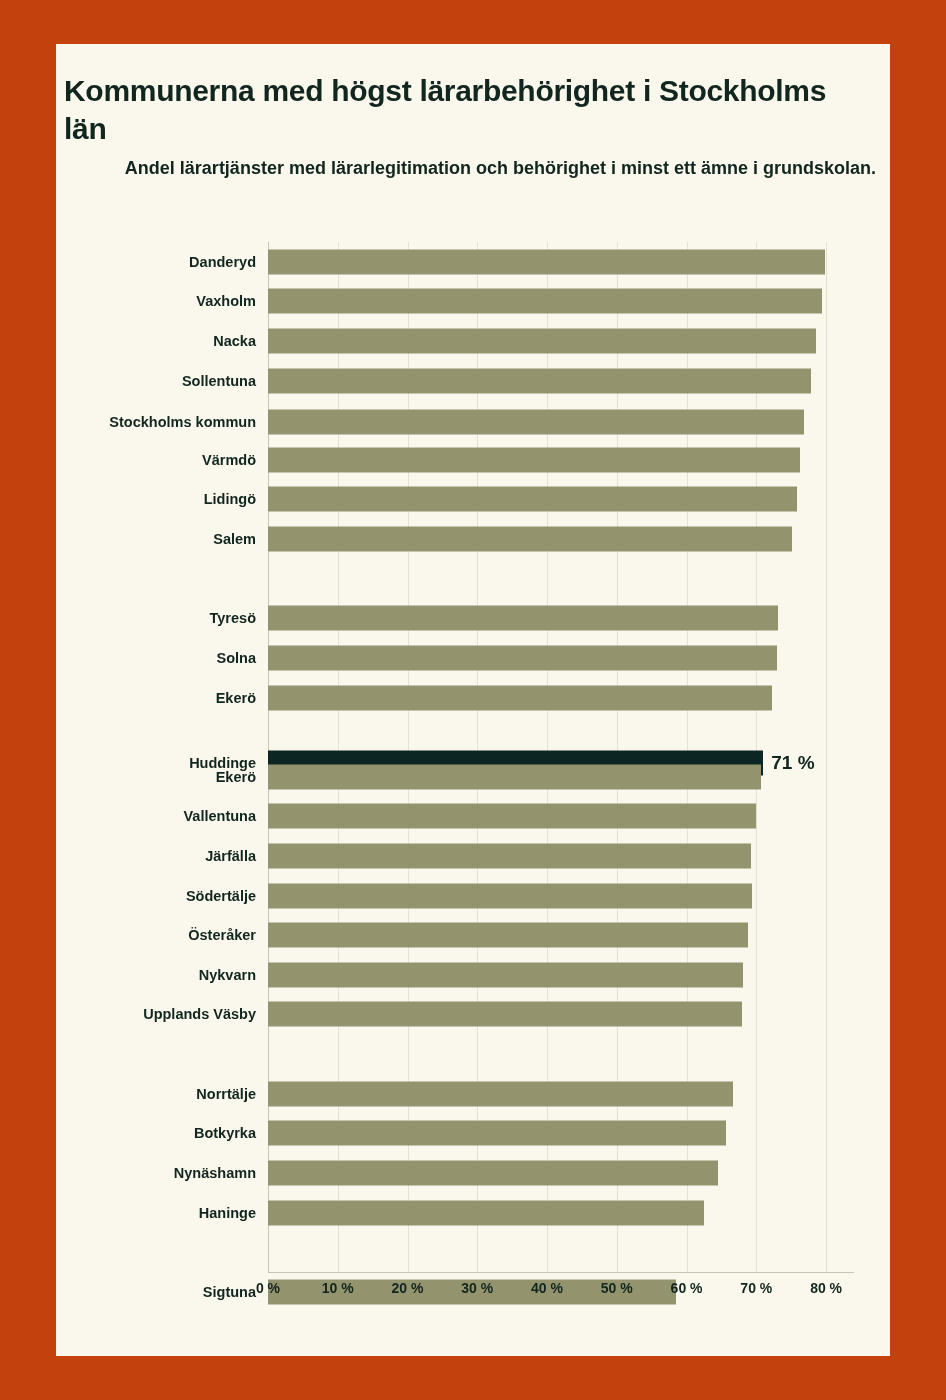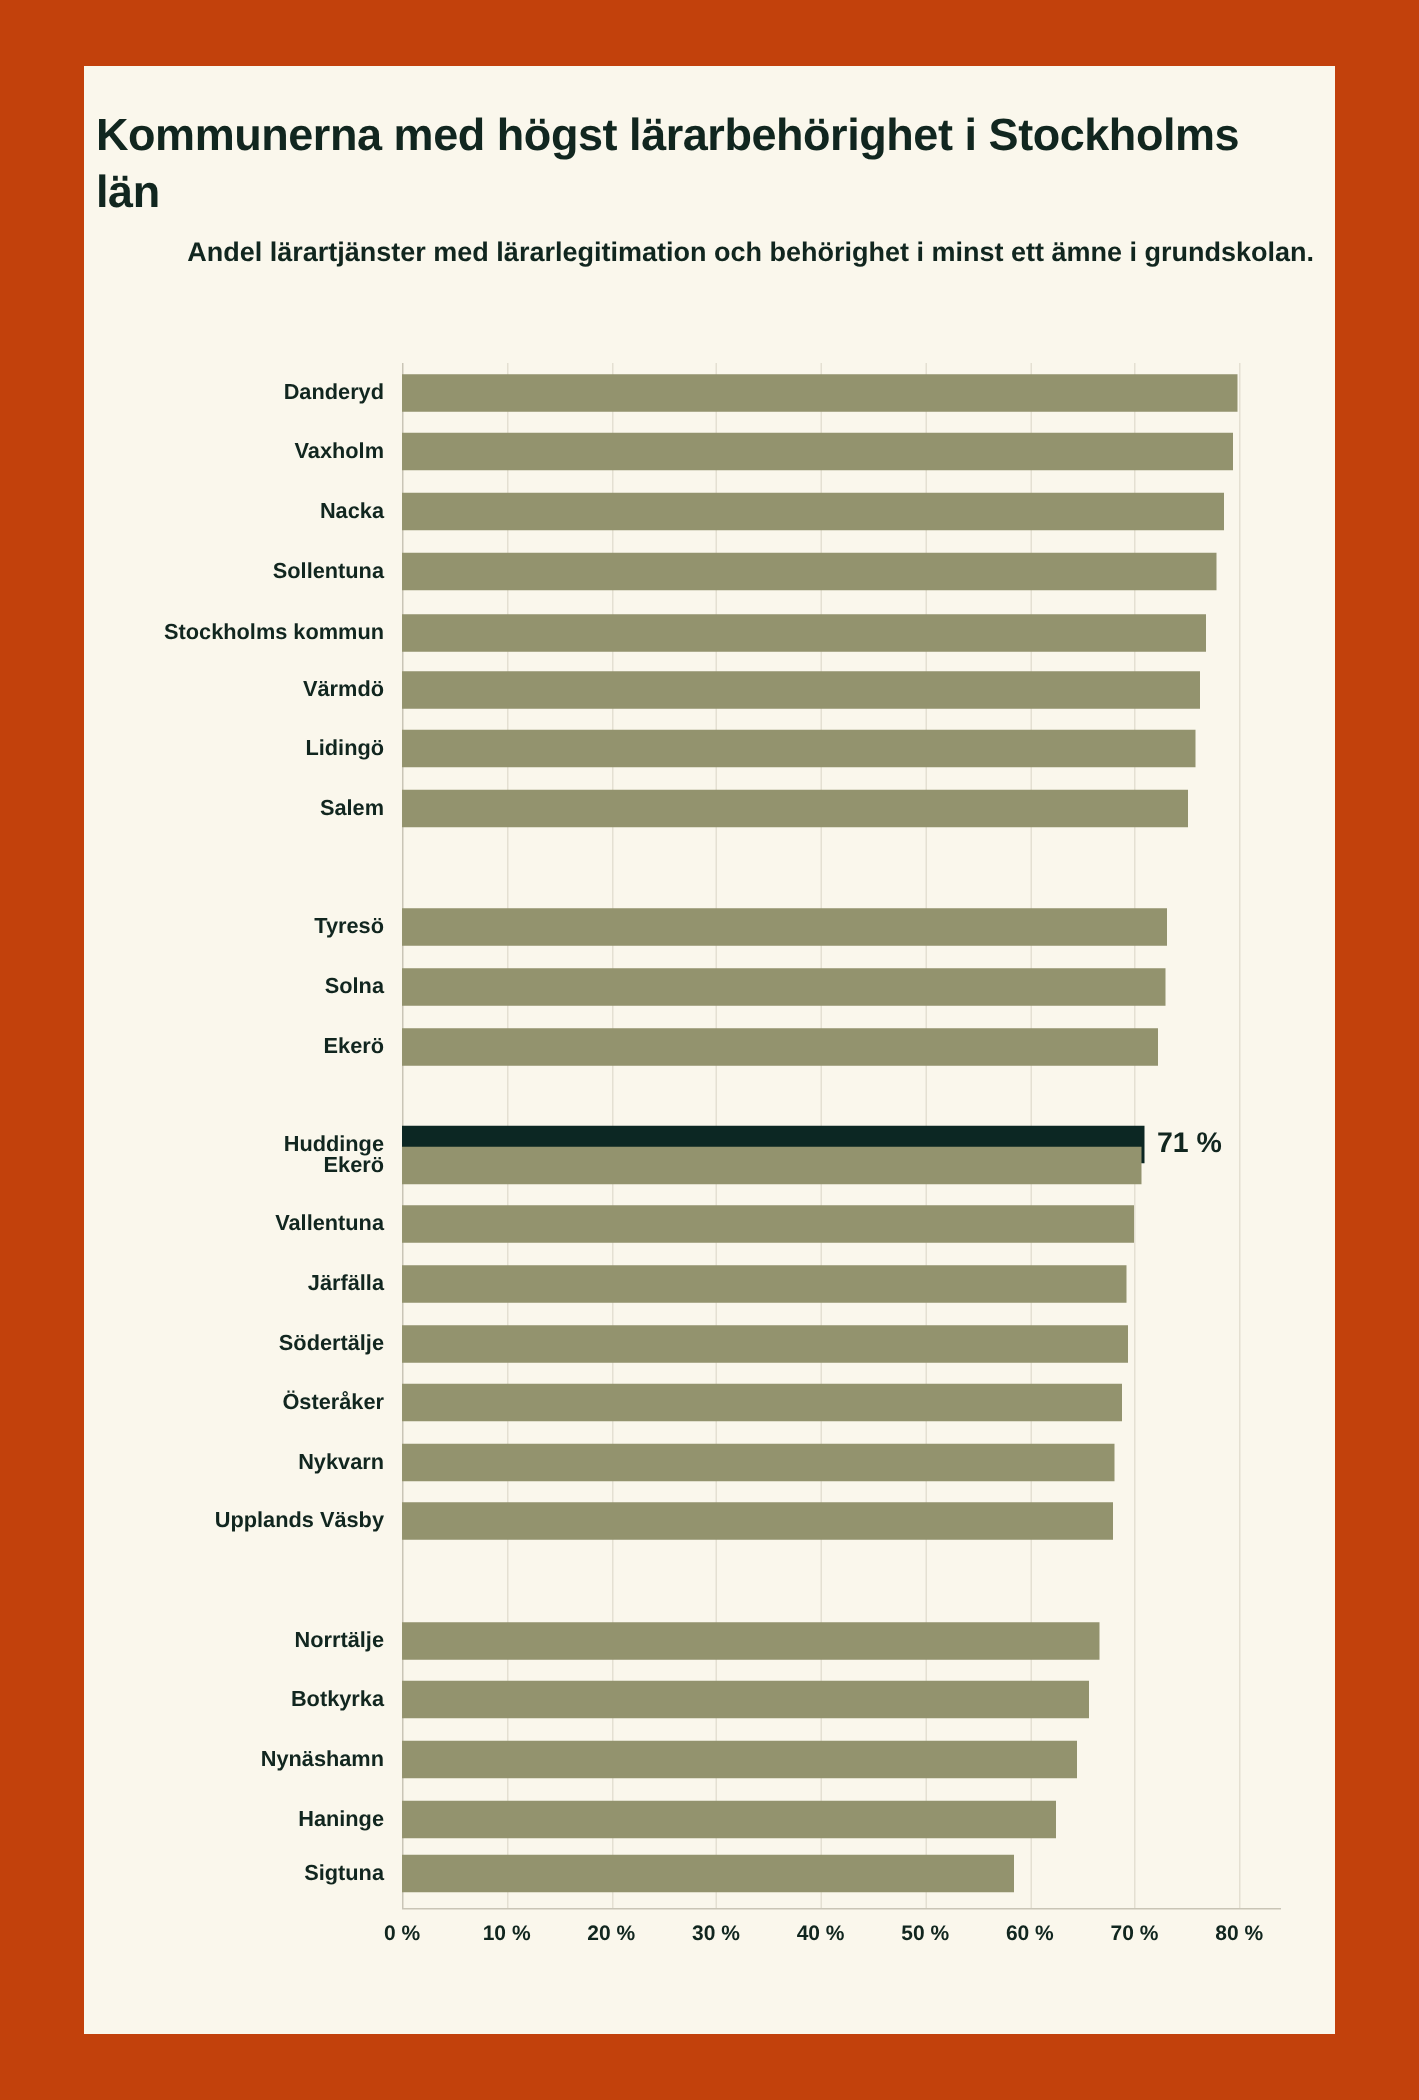--- a/index.html
+++ b/index.html
@@ -249,21 +249,21 @@
               <div class="bar" style="width: 458.336px;"></div>
             </div>
             <div class="row" style="top: 911.154px; height: 39.6154px; padding-left: 16px;">
               <div class="label">Nynäshamn</div>
               <div class="bar" style="width: 449.964px;"></div>
             </div>
             <div class="row" style="top: 950.769px; height: 39.6154px;">
               <div class="label">Haninge</div>
               <div class="bar" style="width: 436.012px;"></div>
             </div>
-            <div class="row" style="top: 987px; height: 39.6154px;">
+            <div class="row" style="top: 1030px; height: 39.6154px;">
               <div class="label">Sigtuna</div>
               <div class="bar" style="width: 408.107px;"></div>
             </div>
           </div>
       </div>
       <div class="xaxis" id="xaxis">
         <div class="axis-baseline"></div>
       <div class="tick" style="left: 0px;">0 %</div>
           <div class="tick" style="left: 69.7619px;">10 %</div>
           <div class="tick" style="left: 139.524px;">20 %</div>

